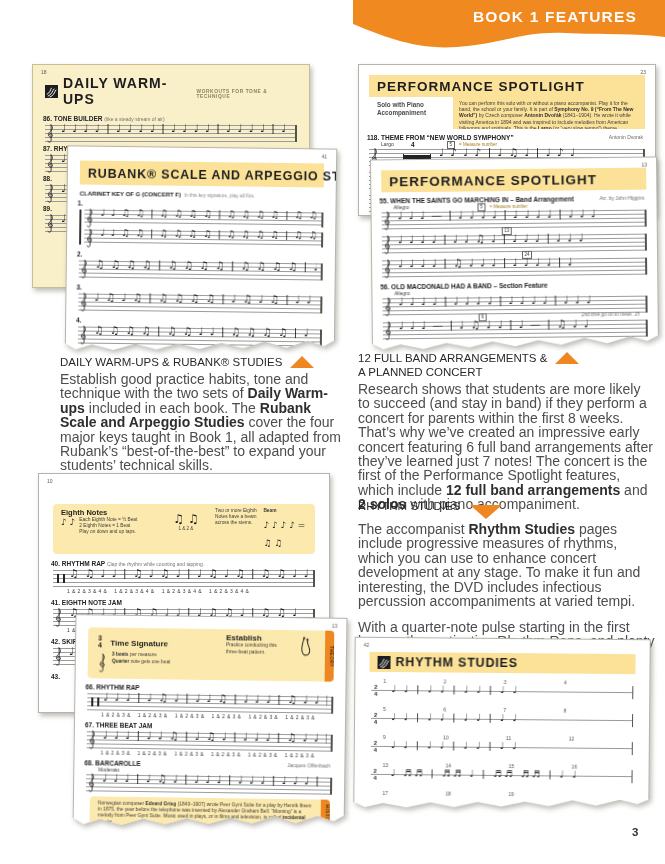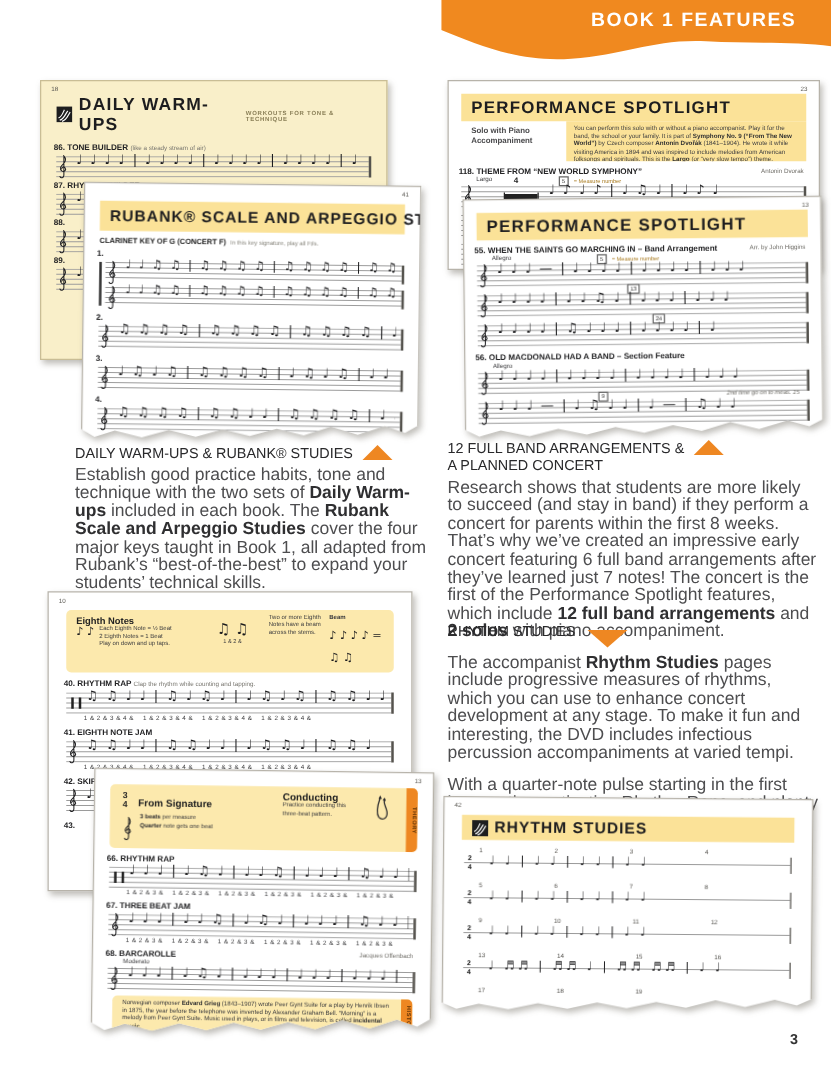--- a/index.html
+++ b/index.html
@@ -330,21 +330,21 @@
   </div>
   <p class="body" style="left:358px;top:382px;width:298px;"><span>Research shows that students are more likely to succeed (and stay in band) if they perform a concert for parents within the first 8 weeks. That’s why we’ve created an impressive early concert featuring 6 full band arrangements after they’ve learned just 7 notes! The concert is the first of the Performance Spotlight features, which include </span><span class="b">12 full band arrangements</span><span> and </span><span class="b">2 solos</span><span> with piano accompaniment.</span></p>
 
   <div class="h1" style="left:358px;top:500px;width:300px;">
     <span>RHYTHM STUDIES</span><span class="tri-down"></span>
   </div>
   <p class="body" style="left:358px;top:522px;width:298px;"><span>The accompanist </span><span class="b">Rhythm Studies</span><span> pages include progressive measures of rhythms, which you can use to enhance concert development at any stage. To make it fun and interesting, the DVD includes infectious percussion accompaniments at varied tempi.</span></p>
   <p class="body" style="left:358px;top:620px;width:298px;"><span>With a quarter-note pulse starting in the first lesson, the motivating Rhythm Raps, and plenty of reinforcement, Essential Elements 2000 students learn new rhythms quickly and easily.</span></p>
 
   <div class="sw" style="left:38px;top:473px;width:292px;height:240px;z-index:3;">
-    <div class="sheet" style="padding:4px 12px;">
+    <div class="sheet" style="padding:20px 12px;">
       <div class="pn pn-tl">10</div>
       <div class="ebox palebox" style="margin-top:10px;">
         <div style="width:96px;">
           <div class="ti">Eighth Notes</div>
           <div style="display:flex;gap:4px;">
             <span class="gl">♪ ♪</span>
             <span>
               <span class="ln" style="display:block;">Each Eighth Note = ½ Beat</span>
               <span class="ln" style="display:block;">2 Eighth Notes = 1 Beat</span>
               <span class="ln" style="display:block;">Play on down and up taps.</span>
@@ -393,34 +393,34 @@
       <div class="exh" style="margin-top:8px;"><span>43.</span></div>
     </div>
   </div>
 
   <div class="sw" style="left:74px;top:616px;width:272px;height:212px;z-index:4;transform:rotate(0.8deg);">
     <div class="sheet torn" style="padding:4px 10px;">
       <div class="pn pn-tr">13</div>
       <div class="tbox palebox" style="margin-top:8px;">
         <div style="width:118px;">
           <span class="tnum"><span>3</span><span>4</span></span>
-          <span class="ti">From Signature</span>
+          <span class="ti">Time Signature</span>
           <div style="display:flex;gap:5px;margin-top:2px;">
             <svg class="clef" style="position:static;" viewBox="0 0 12 28">
                 <use href="#tclef"></use>
               </svg>
             <span>
               <span class="bl" style="display:block;"><span class="b">3 beats</span><span> per measure</span></span>
               <span class="bl" style="display:block;"><span class="b">Quarter</span><span> note gets one beat</span></span>
             </span>
           </div>
         </div>
         <div style="flex:1;display:flex;gap:8px;">
           <span>
-            <span class="ti" style="display:block;">Conducting</span>
+            <span class="ti" style="display:block;">Establish</span>
             <span class="bl" style="display:block;width:58px;">Practice conducting this three-beat pattern.</span>
           </span>
           <svg width="24" height="28" viewBox="0 0 26 28">
               <use href="#conductsym"></use>
             </svg>
         </div>
         <span class="tab">THEORY</span>
       </div>
       <div>
         <div class="exh"><span>66.</span> <span>RHYTHM RAP</span></div>

